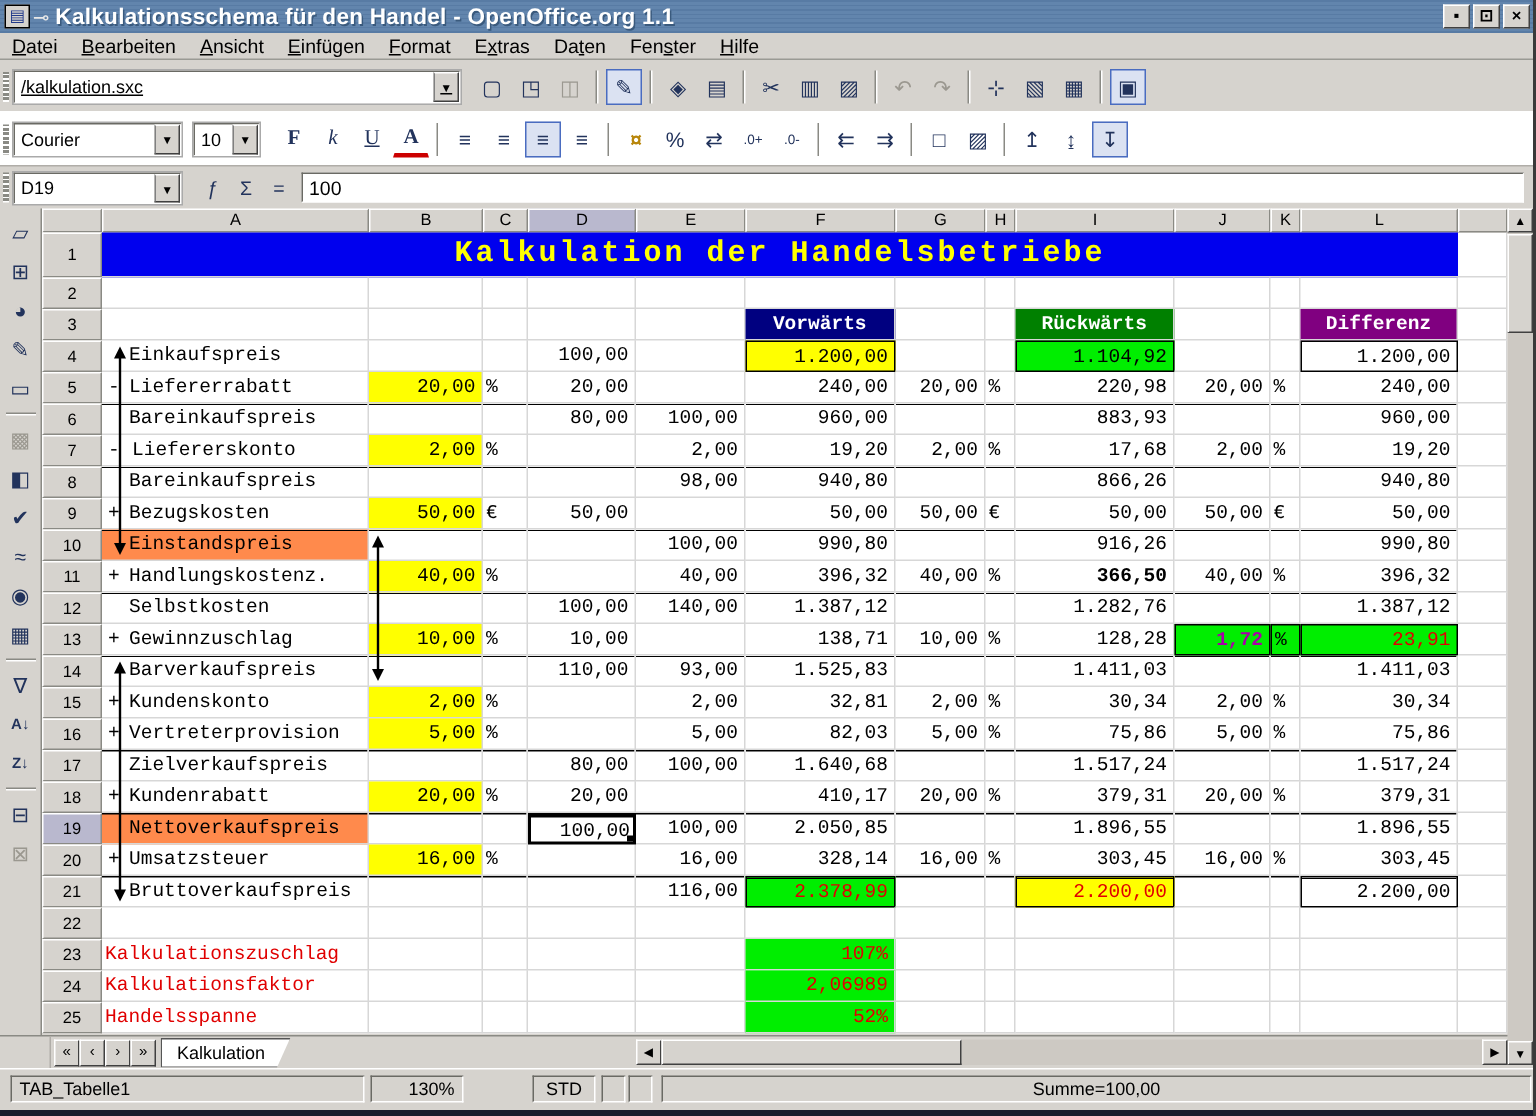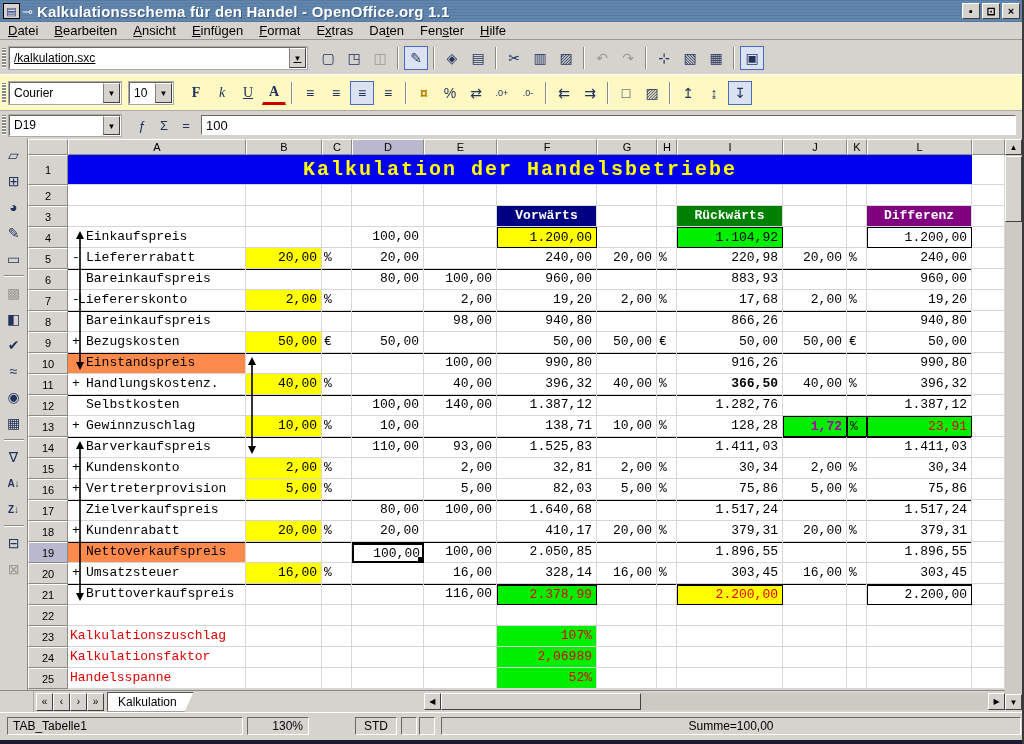--- a/index.html
+++ b/index.html
@@ -17,21 +17,21 @@
   .title-text{font-size:15px;font-weight:bold;letter-spacing:.2px;text-shadow:1px 1px 0 #3a5a7d;flex:1;}
   .tb-winbtn{width:18px;height:16px;margin-right:2px;background:#d6d3ce;color:#000;
     border-top:1px solid #fff;border-left:1px solid #fff;border-right:1px solid #404040;border-bottom:1px solid #404040;
     font-size:11px;line-height:14px;text-align:center;font-weight:bold;}
   
   .menubar{position:absolute;left:0;top:22px;width:100%;height:18px;display:flex;align-items:center;
     border-bottom:1px solid #9a9a94;background:#d6d3ce;font-size:13px;}
   .menu-item{padding:0 8px;color:#000;}
   
   .fnbar{position:absolute;left:0;top:41px;width:100%;height:33px;display:flex;align-items:center;background:#d6d3ce;}
-  .objbar{position:absolute;left:0;top:74px;width:100%;height:36px;display:flex;align-items:center;background:#fef9c3;border-top:1px solid #fff;}
+  .objbar{position:absolute;left:0;top:74px;width:100%;height:36px;display:flex;align-items:center;background:#ffffff;border-top:1px solid #fff;}
   .fmbar{position:absolute;left:0;top:110px;width:100%;height:29px;display:flex;align-items:center;background:#d6d3ce;border-top:1px solid #b0ada8;}
   .handle{width:4px;height:20px;margin:0 3px 0 2px;
     background:repeating-linear-gradient(0deg,#fff 0 1px,#8a8a84 1px 3px);}
   .combo{height:22px;background:#fff;border-top:1px solid #6a6a64;border-left:1px solid #6a6a64;
     border-bottom:1px solid #fff;border-right:1px solid #fff;outline:1px solid #aaa;
     display:flex;align-items:center;font-size:12px;}
   .combo .cv{flex:1;padding:0 4px;font-size:12px;color:#000;white-space:nowrap;overflow:hidden;}
   .drop{width:17px;height:100%;background:#d6d3ce;border-left:1px solid #808080;
     border-top:1px solid #fff;border-right:1px solid #404040;border-bottom:1px solid #404040;
     font-size:8px;line-height:19px;text-align:center;color:#000;}
@@ -340,21 +340,21 @@
           <div class="cell tl" style="width: 60px;"></div>
           <div class="cell tl unit" style="width: 20px;"></div>
           <div class="cell tl" style="width: 106px;">883,93</div>
           <div class="cell tl" style="width: 64px;"></div>
           <div class="cell tl unit" style="width: 20px;"></div>
           <div class="cell tl" style="width: 105px;">960,00</div>
           <div class="filler" style="width: 33px;"></div>
         </div>
         <div class="row">
           <div class="rh">7</div>
-          <div class="a-cell tl" style="width: 178px;"><span class="sign">-</span><span class="lab" style="margin-left: 10px;">Liefererskonto</span></div>
+          <div class="a-cell tl" style="width: 178px;"><span class="sign">-</span><span class="lab" style="margin-left: 20px;">Liefererskonto</span></div>
           <div class="cell tl" style="width: 76px; background: rgb(255, 255, 0);">2,00</div>
           <div class="cell tl unit" style="width: 30px;">%</div>
           <div class="cell tl" style="width: 72px;"></div>
           <div class="cell tl" style="width: 73px;">2,00</div>
           <div class="cell tl" style="width: 100px;">19,20</div>
           <div class="cell tl" style="width: 60px;">2,00</div>
           <div class="cell tl unit" style="width: 20px;">%</div>
           <div class="cell tl" style="width: 106px;">17,68</div>
           <div class="cell tl" style="width: 64px;">2,00</div>
           <div class="cell tl unit" style="width: 20px;">%</div>

